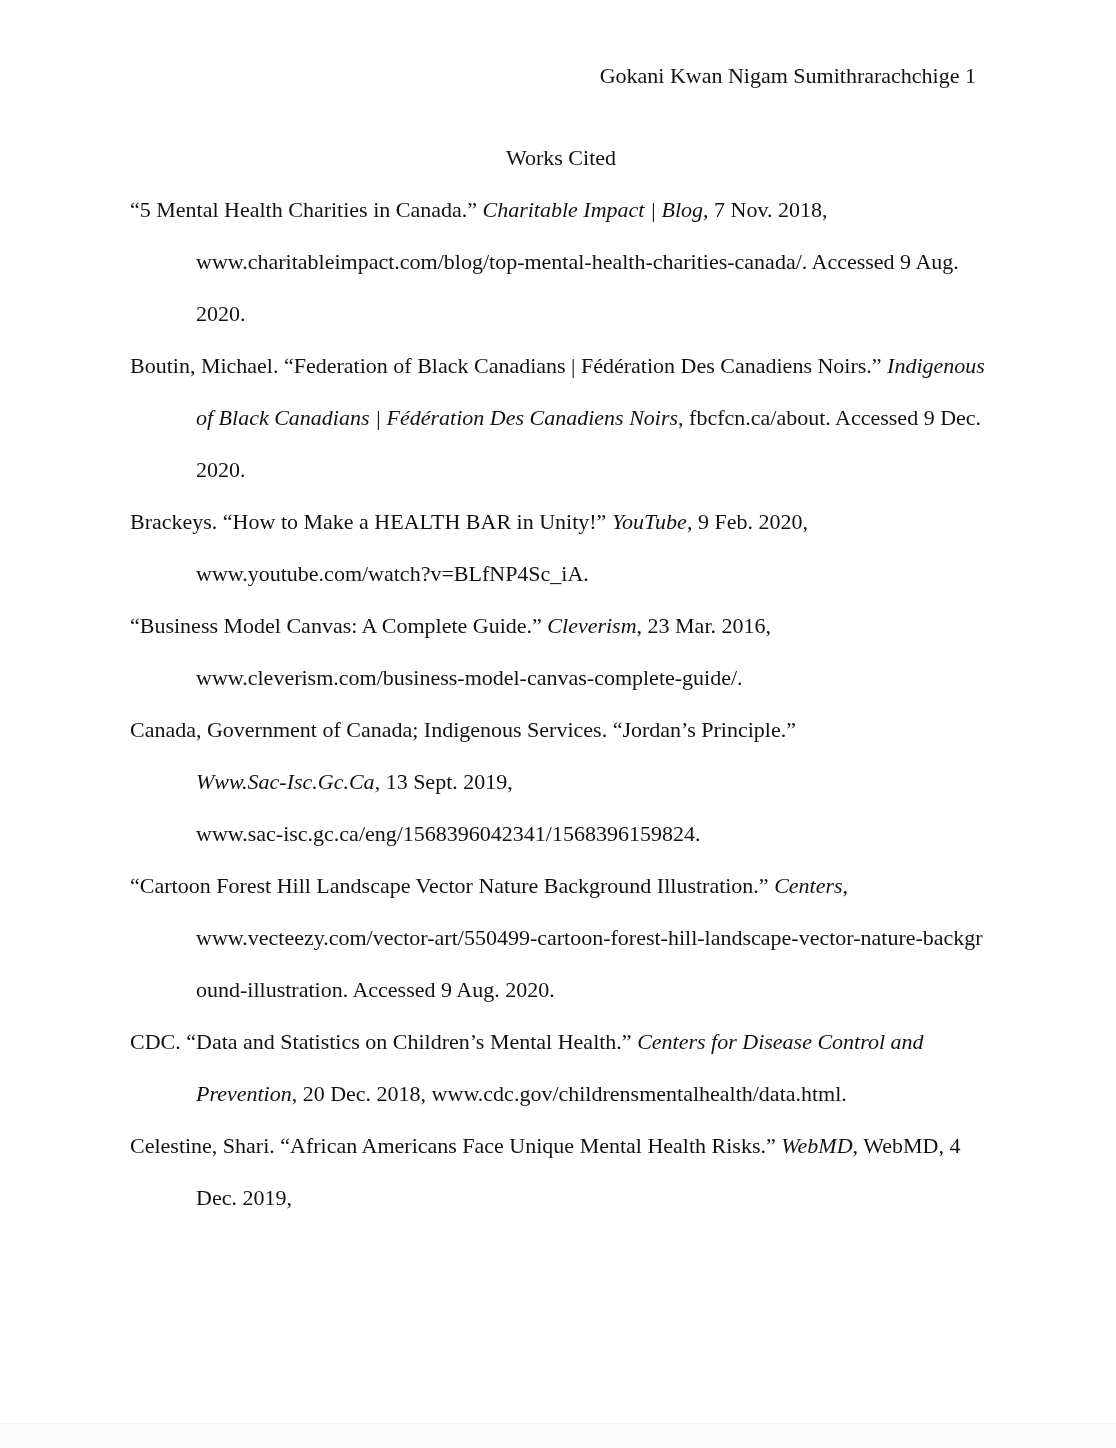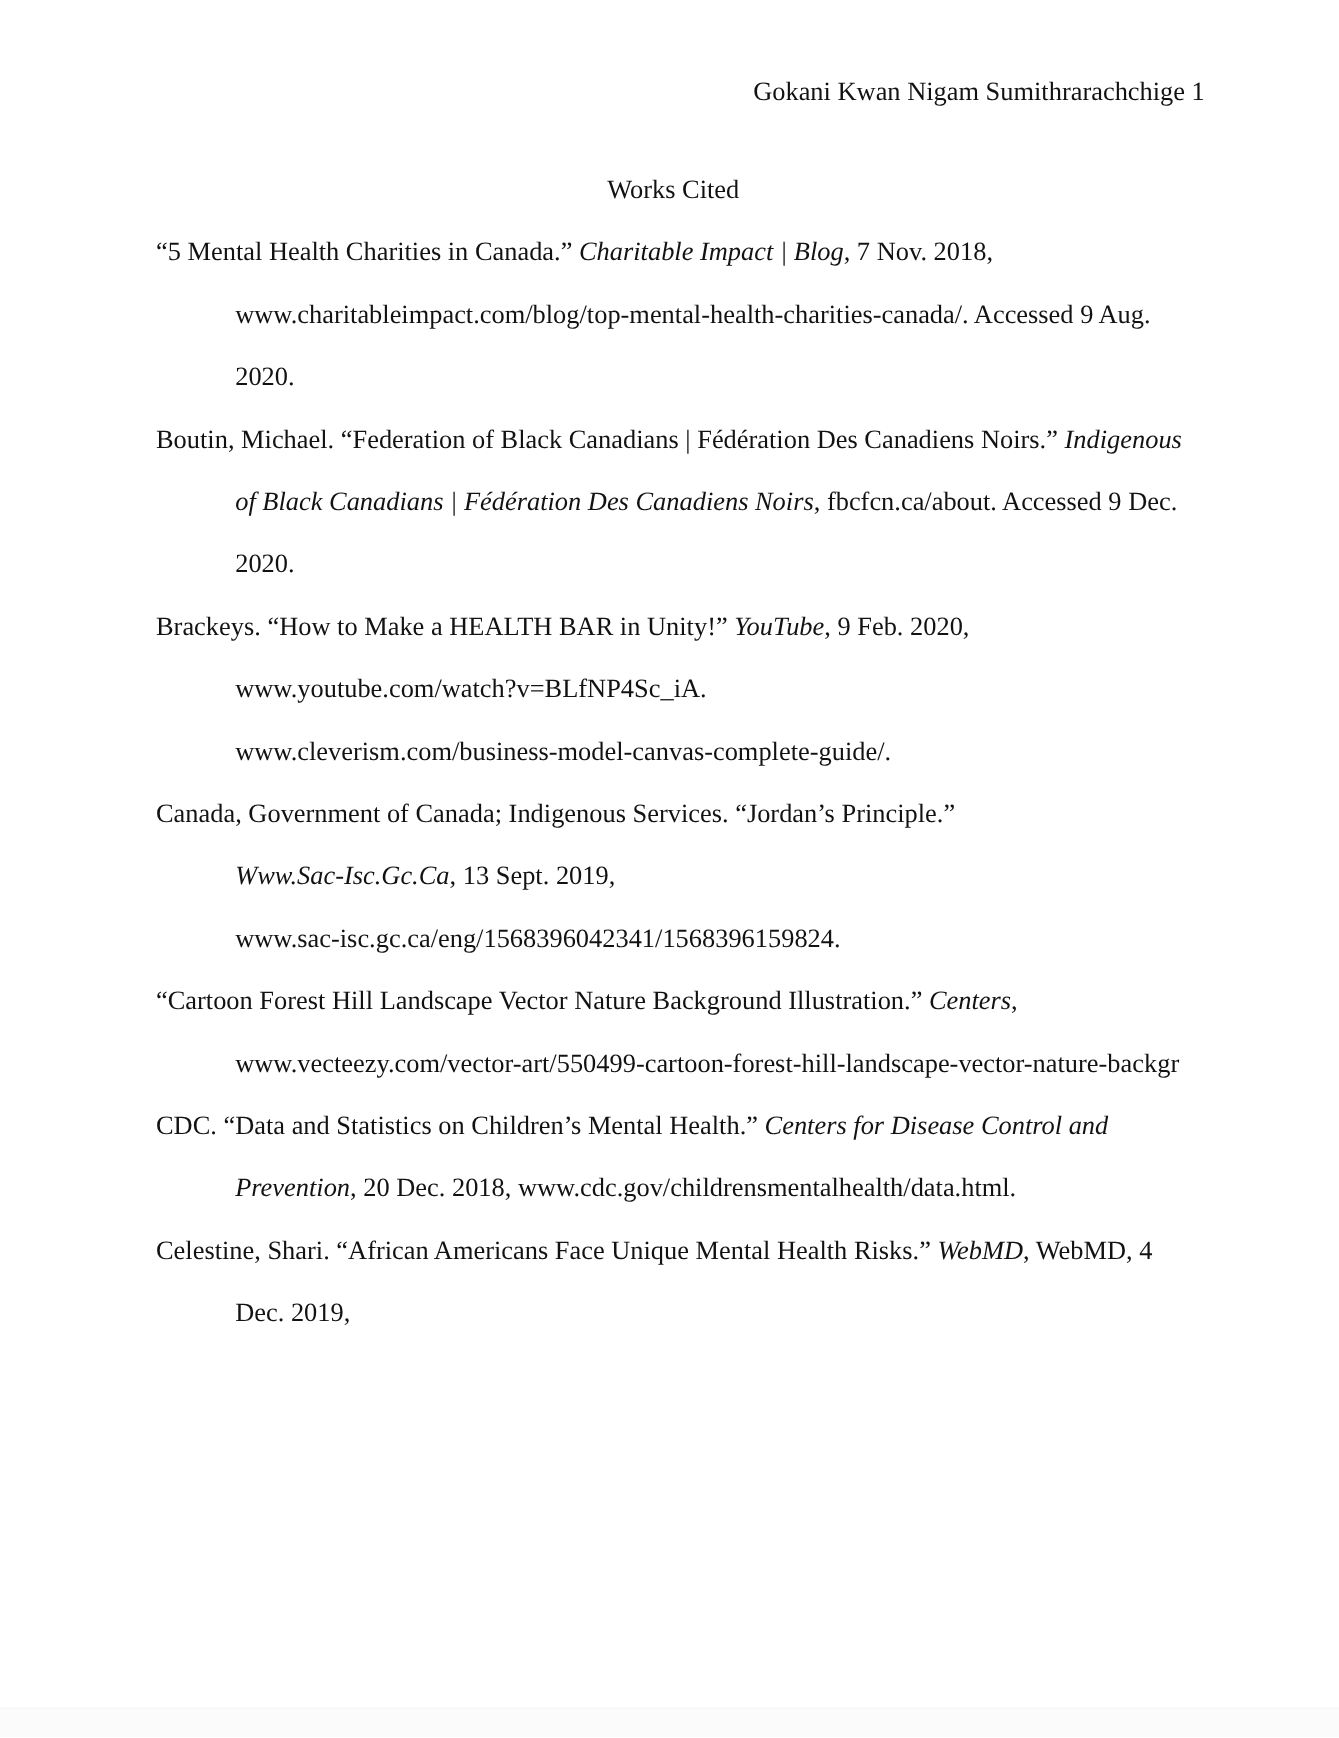--- a/index.html
+++ b/index.html
@@ -9,21 +9,21 @@
     height: 1448px;
     background: #ffffff;
     font-family: "Liberation Serif", "DejaVu Serif", serif;
     font-size: 22px;
     color: #121212;
     overflow: hidden;
   }
   .header-line {
     position: absolute;
     top: 63px;
-    right: 112px;
+    right: 140px;
     line-height: 26px;
     white-space: nowrap;
   }
   .doc-content {
     position: absolute;
     top: 132px;
     left: 130px;
     width: 862px;
   }
   .line {
@@ -64,30 +64,32 @@
         <div>
           <div class="line"><span>Boutin, Michael. “Federation of Black Canadians | Fédération Des Canadiens Noirs.” </span><span class="it">Indigenous</span></div>
           <div class="line indent"><span class="it">of Black Canadians | Fédération Des Canadiens Noirs</span><span>, fbcfcn.ca/about. Accessed 9 Dec.</span></div>
           <div class="line indent"><span>2020.</span></div>
         </div>
         <div>
           <div class="line"><span>Brackeys. “How to Make a HEALTH BAR in Unity!” </span><span class="it">YouTube</span><span>, 9 Feb. 2020,</span></div>
           <div class="line indent"><span>www.youtube.com/watch?v=BLfNP4Sc_iA.</span></div>
         </div>
         <div>
+          <div class="line"><span>“Business Model Canvas: A Complete Guide.” </span><span class="it">Cleverism</span><span>, 23 Mar. 2016,</span></div>
           <div class="line indent"><span>www.cleverism.com/business-model-canvas-complete-guide/.</span></div>
         </div>
         <div>
           <div class="line"><span>Canada, Government of Canada; Indigenous Services. “Jordan’s Principle.”</span></div>
           <div class="line indent"><span class="it">Www.Sac-Isc.Gc.Ca</span><span>, 13 Sept. 2019,</span></div>
           <div class="line indent"><span>www.sac-isc.gc.ca/eng/1568396042341/1568396159824.</span></div>
         </div>
         <div>
           <div class="line"><span>“Cartoon Forest Hill Landscape Vector Nature Background Illustration.” </span><span class="it">Centers</span><span>,</span></div>
           <div class="line indent"><span>www.vecteezy.com/vector-art/550499-cartoon-forest-hill-landscape-vector-nature-backgr</span></div>
+          <div class="line indent"><span>ound-illustration. Accessed 9 Aug. 2020.</span></div>
         </div>
         <div>
           <div class="line"><span>CDC. “Data and Statistics on Children’s Mental Health.” </span><span class="it">Centers for Disease Control and</span></div>
           <div class="line indent"><span class="it">Prevention</span><span>, 20 Dec. 2018, www.cdc.gov/childrensmentalhealth/data.html.</span></div>
         </div>
         <div>
           <div class="line"><span>Celestine, Shari. “African Americans Face Unique Mental Health Risks.” </span><span class="it">WebMD</span><span>, WebMD, 4</span></div>
           <div class="line indent"><span>Dec. 2019,</span></div>
         </div>
       </div>

